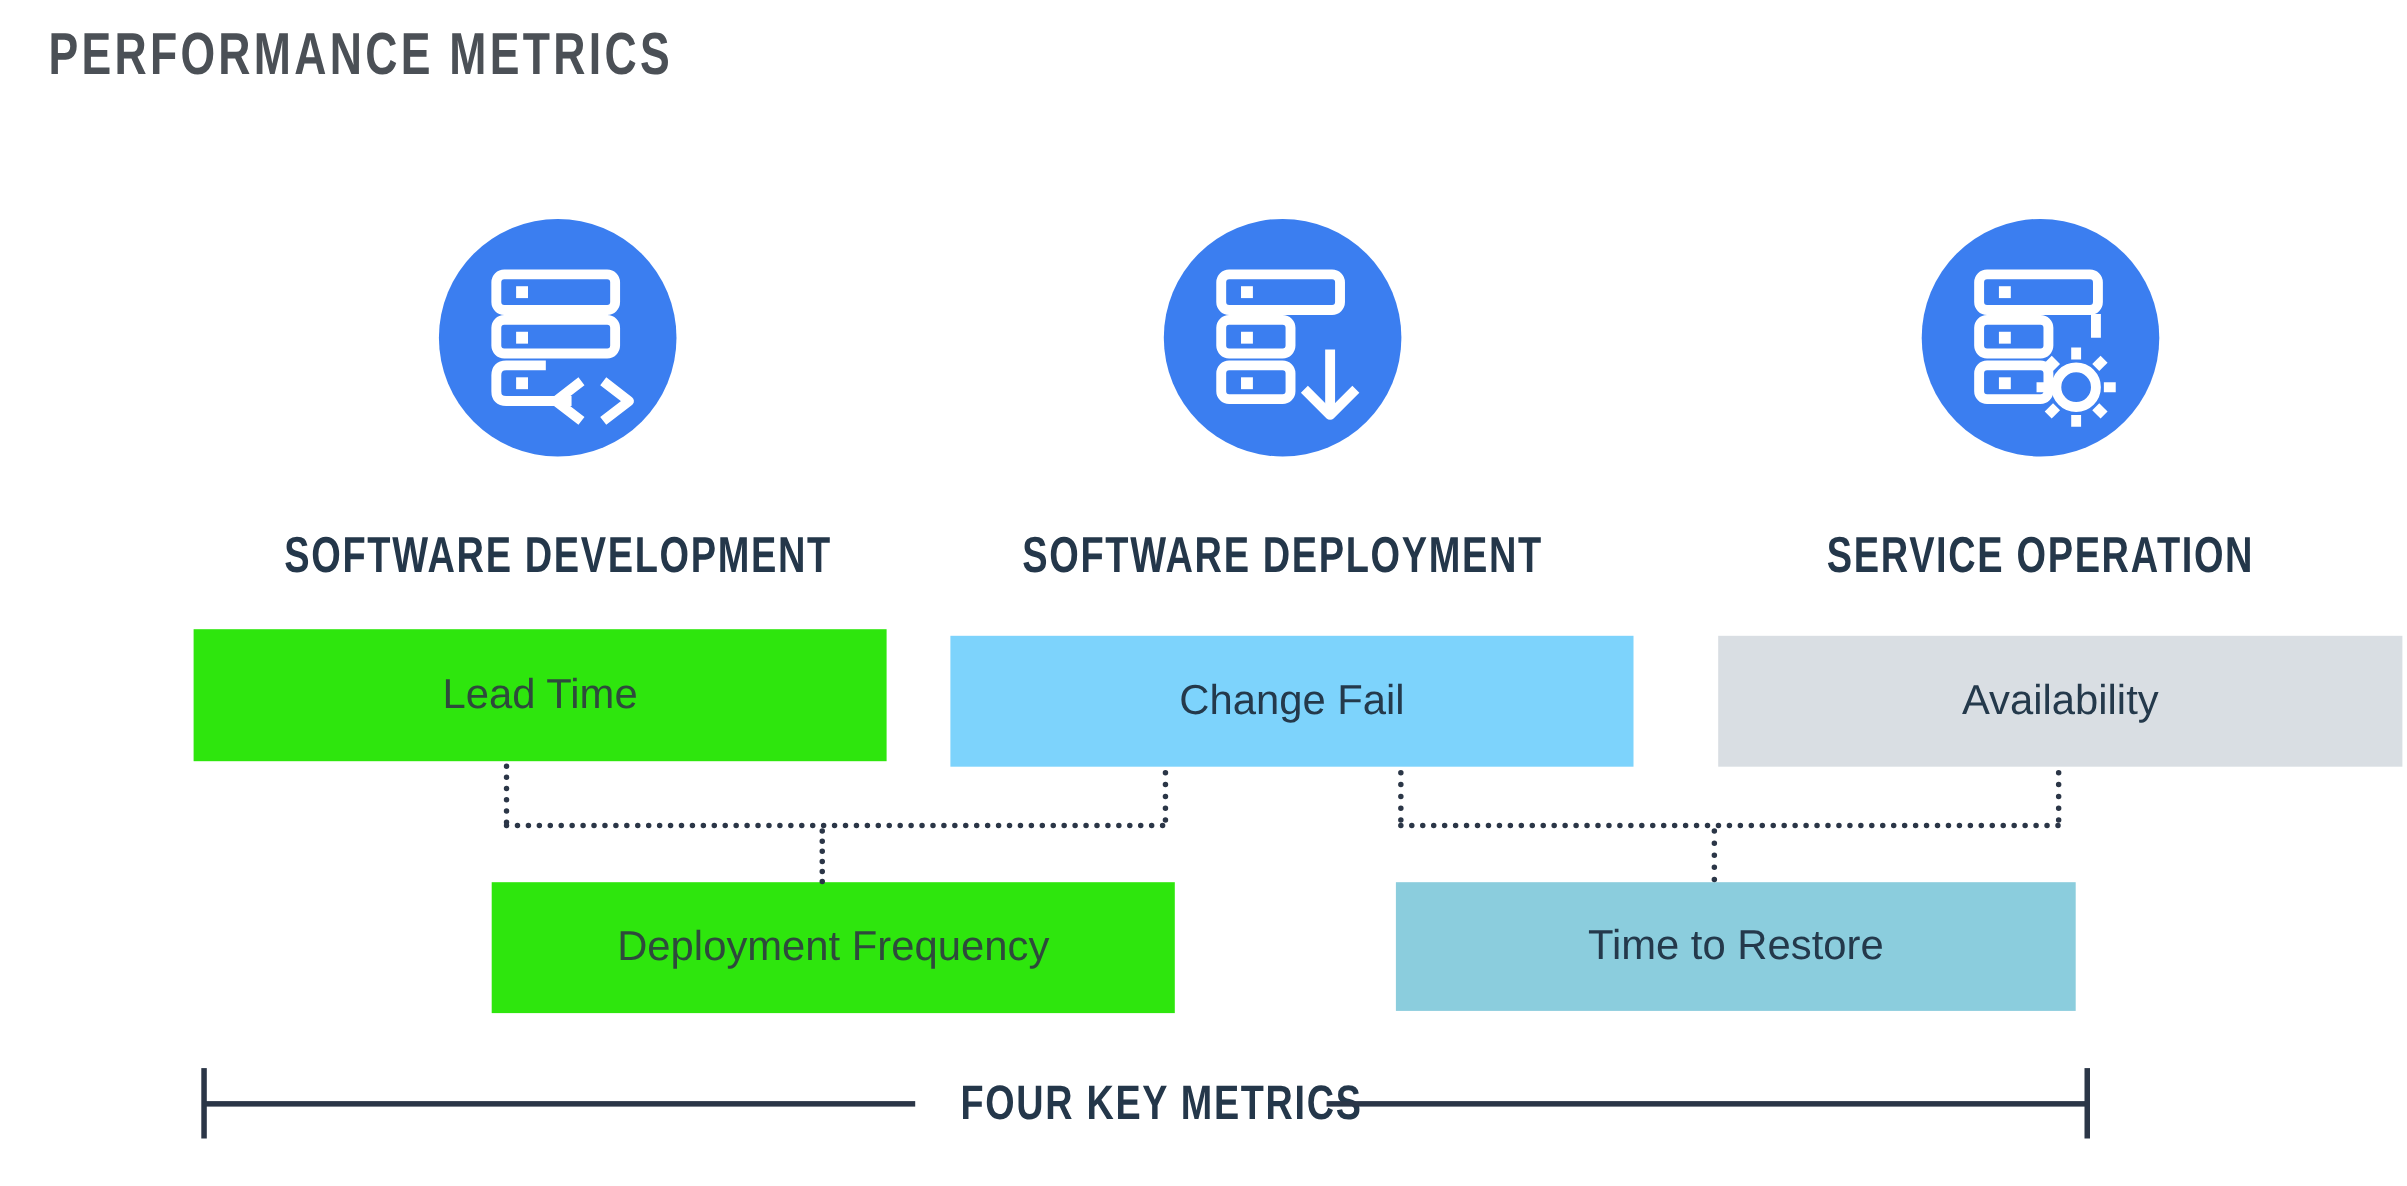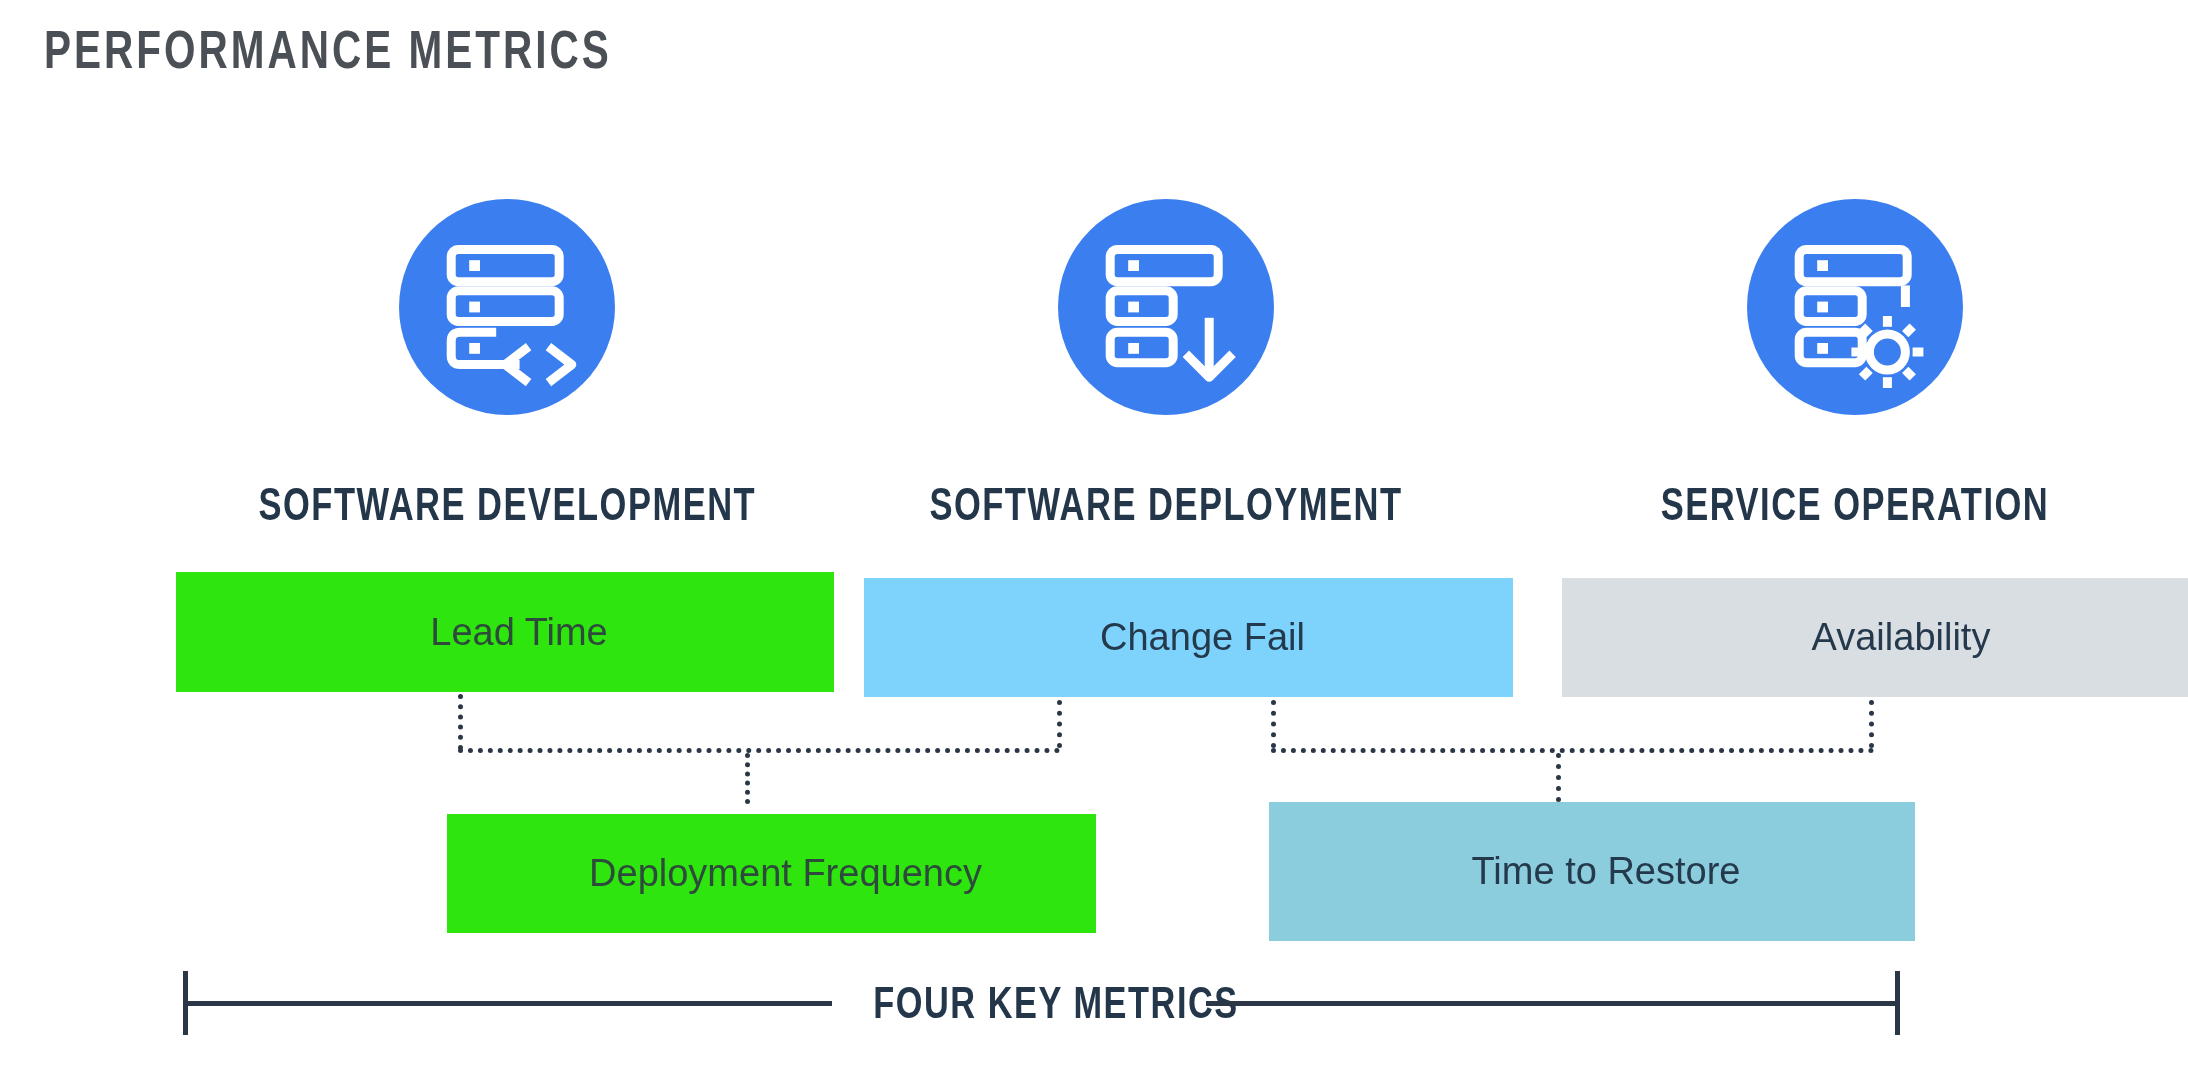--- a/index.html
+++ b/index.html
@@ -26,27 +26,27 @@
     position:absolute;top:478px;height:52px;line-height:52px;text-align:center;
     font-size:46px;font-weight:bold;letter-spacing:2px;color:#24374a;
     transform:scaleX(0.75);transform-origin:center center;white-space:nowrap;
   }
   .heading-1{left:176px;width:660px;}
   .heading-2{left:846px;width:640px;}
   .heading-3{left:1535px;width:640px;}
   
   .bar{
     position:absolute;display:flex;align-items:center;justify-content:center;
-    font-size:38px;color:#25384a;padding-left:28px;
+    font-size:38px;color:#25384a;
   }
   .bar-lead{left:176px;top:572px;width:630px;height:120px;}
   .bar-change{left:864px;top:578px;width:621px;height:119px;}
   .bar-avail{left:1546px;top:578px;width:622px;height:119px;}
-  .bar-deploy{left:447px;top:802px;width:621px;height:119px;margin-top:12px;}
-  .bar-restore{left:1269px;top:802px;width:618px;height:139px;}
+  .bar-deploy{left:447px;top:802px;width:621px;height:119px;}
+  .bar-restore{left:1269px;top:802px;width:618px;height:117px;}
   
   .v-dash{position:absolute;width:0;border-left:5px dotted #2b3647;}
   .h-dash{position:absolute;height:0;border-top:5px dotted #2b3647;}
   .c-l-down{left:458px;top:694px;height:56px;}
   .c-l-h{left:458px;top:748px;width:602px;}
   .c-l-up{left:1057px;top:700px;height:48px;}
   .c-l-mid{left:745px;top:753px;height:51px;}
   .c-r-down{left:1271px;top:700px;height:48px;}
   .c-r-h{left:1271px;top:748px;width:603px;}
   .c-r-up{left:1869px;top:700px;height:48px;}

